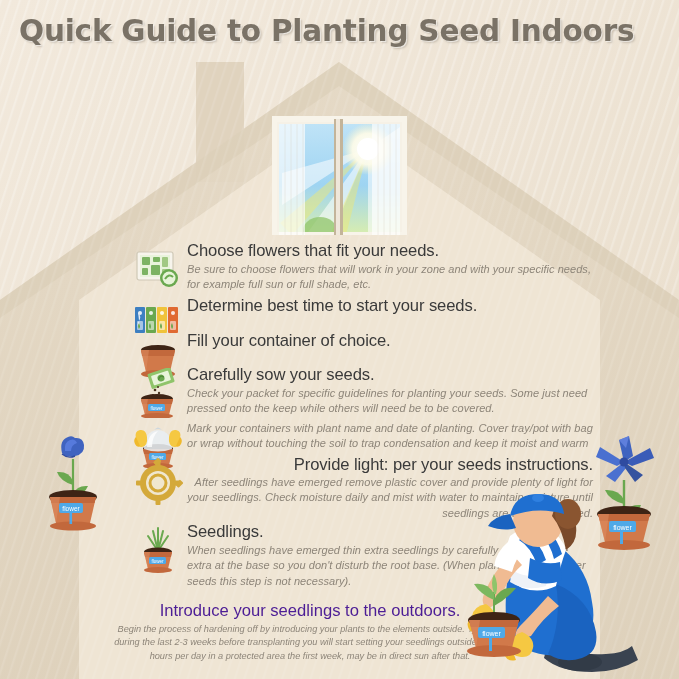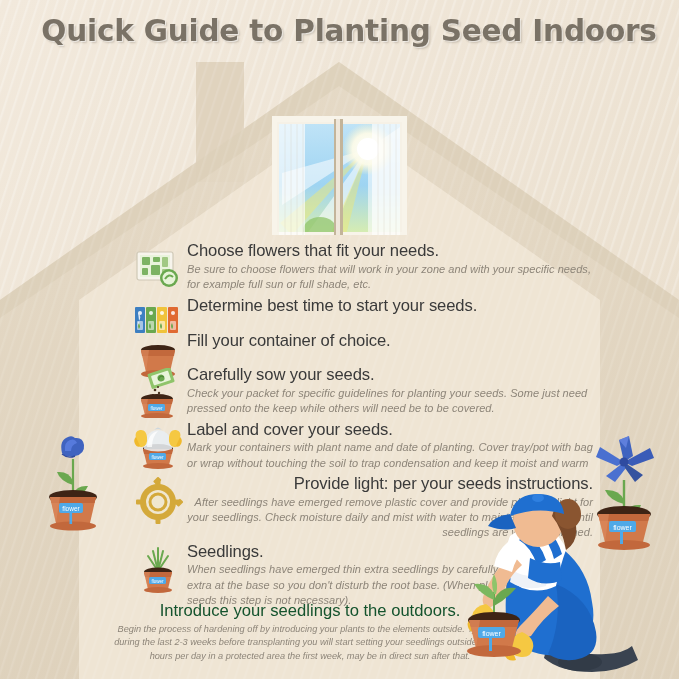--- a/index.html
+++ b/index.html
@@ -10,21 +10,21 @@
     overflow:hidden;
     position:relative;
   }
 
   
   #bg { position:absolute; inset:0; z-index:0; }
 
   
   .title-wrap {
     position:absolute; top:14px; left:0; width:679px;
-    text-align:center; z-index:6;padding-left:19px;
+    text-align:left; z-index:6;padding-left:19px;
   }
   .title {
     font-size:29.5px; font-weight:bold; letter-spacing:-0.2px;
     color:#7a7266;
     text-shadow:1px 1px 0 rgba(255,255,255,.55), 2px 2px 2px rgba(120,110,95,.30);
     font-family:"DejaVu Sans", sans-serif;
   }
 
   
   .steps { position:absolute; left:133px; top:242px; width:460px; z-index:6; }
@@ -46,21 +46,21 @@
   .s4 { margin-bottom:4px; }
   .s5 { margin-bottom:4px; }
   .s6 { margin-bottom:2px;text-align:right; }
 
   
   .footer {
     position:absolute; left:110px; top:601px; width:400px;
     text-align:center; z-index:6;
   }
   .footer h2 {
-    font-size:16.6px; font-weight:normal; color:#14532d;
+    font-size:16.6px; font-weight:normal; color:#4c1d95;
     line-height:1.15; margin-bottom:3px;
     font-family:"Liberation Sans", sans-serif;
   }
   .footer p {
     font-size:9.2px; font-style:italic; color:#8d8579; line-height:1.45;
     font-family:"Liberation Sans", sans-serif;
   }
 
   .art { position:absolute; z-index:5; }
   #window-art { left:272px; top:113px; }
@@ -360,21 +360,20 @@
 
       <path d="M11 26 q0 -18 14 -19 q14 1 14 19 q-14 5 -28 0z" fill="#e8eef2" opacity="0.88"></path>
       <path d="M14 24 q1 -14 11 -16 q-6 6 -6 16z" fill="#ffffff" opacity="0.75"></path>
       <path d="M21 7 q4 -5 8 0 q-4 -2 -8 0z" fill="#cfd8de"></path>
 
       <path d="M3 16 q-2 -8 4 -9 q6 -1 7 7 q1 9 -5 10 q-6 1 -6 -8z" fill="#f5c842"></path>
       <path d="M3 14 q-3 3 -1 7 q2 4 5 2" fill="#f0b92c"></path>
       <path d="M47 16 q2 -8 -4 -9 q-6 -1 -7 7 q-1 9 5 10 q6 1 6 -8z" fill="#f5c842"></path>
       <path d="M47 14 q3 3 1 7 q-2 4 -5 2" fill="#f0b92c"></path>
     </svg>
-    <h2>Label and cover your seeds.</h2>
     <p>Mark your containers with plant name and date of planting. Cover tray/pot with bag or wrap without touching the soil to trap condensation and keep it moist and warm</p>
   </div>
 
   <div class="step s6">
     <svg class="icon" viewBox="0 0 50 50">
       <g transform="translate(25,25)">
         <path d="M-18 0 a18 18 0 1 1 36 0 a18 18 0 1 1 -36 0z" fill="#d4a93a"></path>
         <g fill="#d4a93a">
           <rect x="-2.5" y="-22" width="5" height="7" rx="1"></rect>
           <rect x="-2.5" y="15" width="5" height="7" rx="1"></rect>

